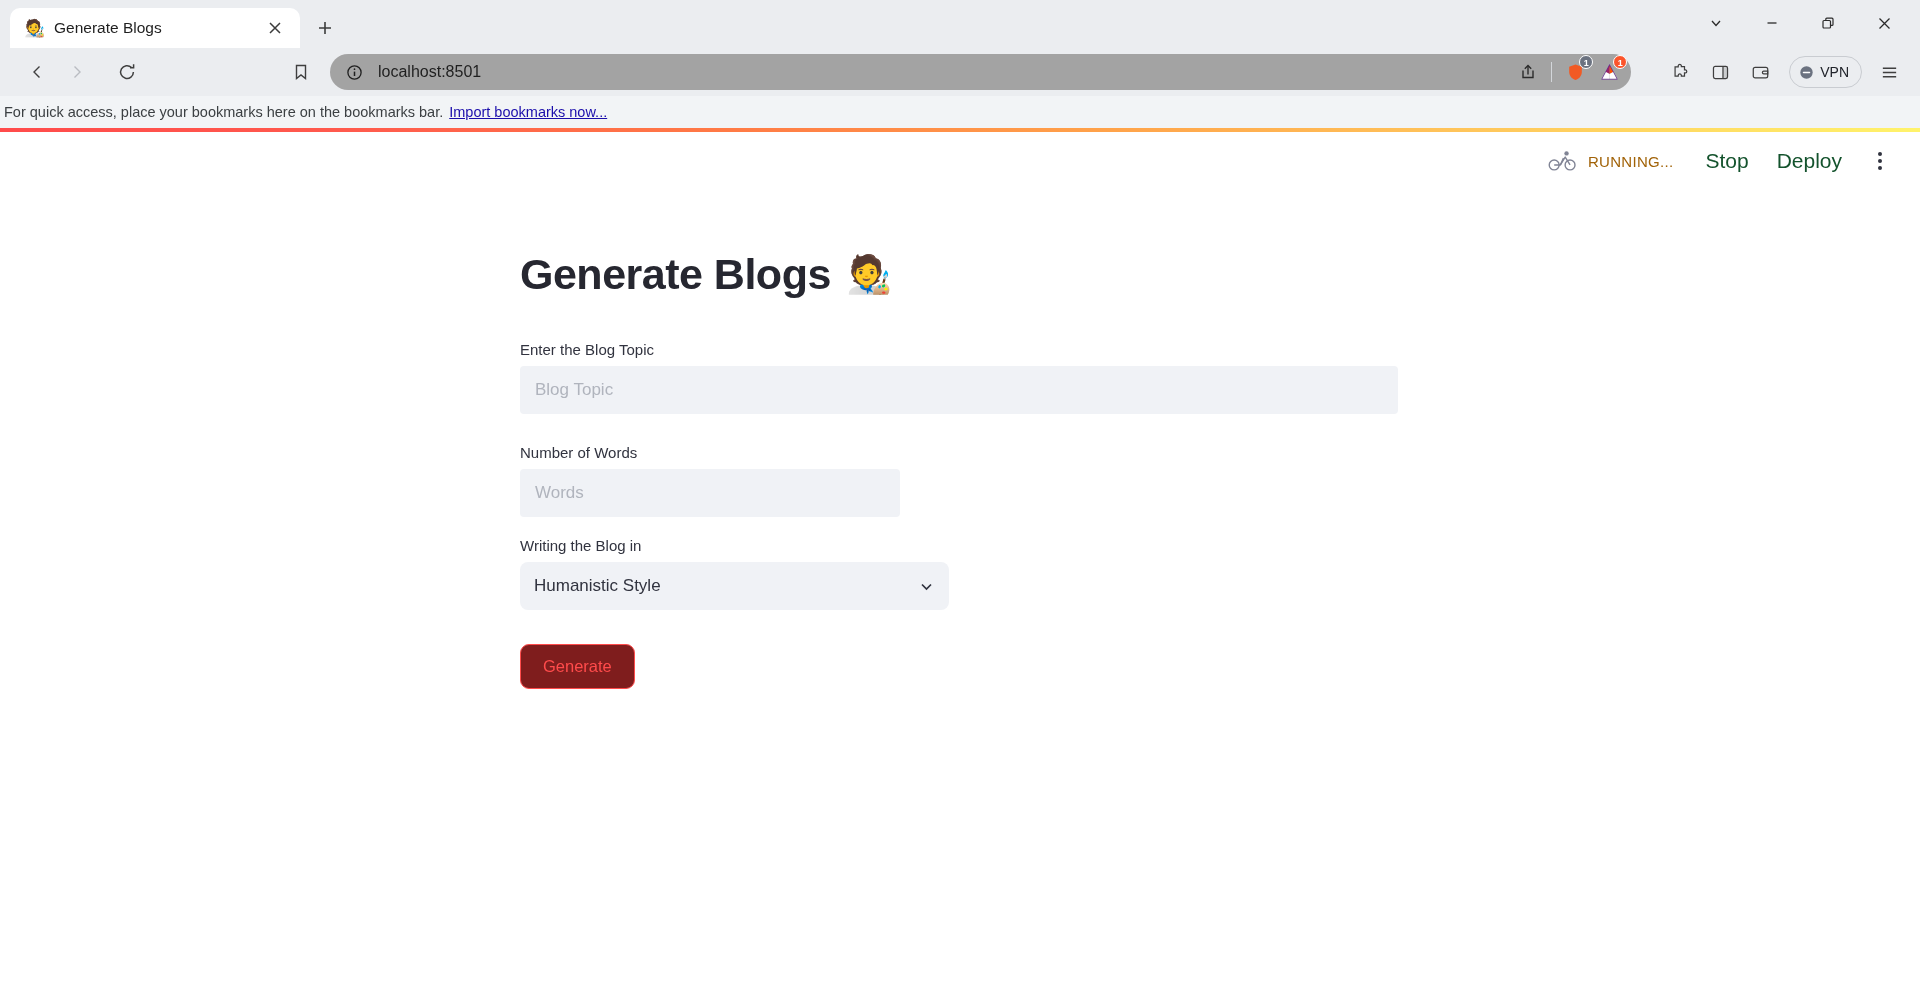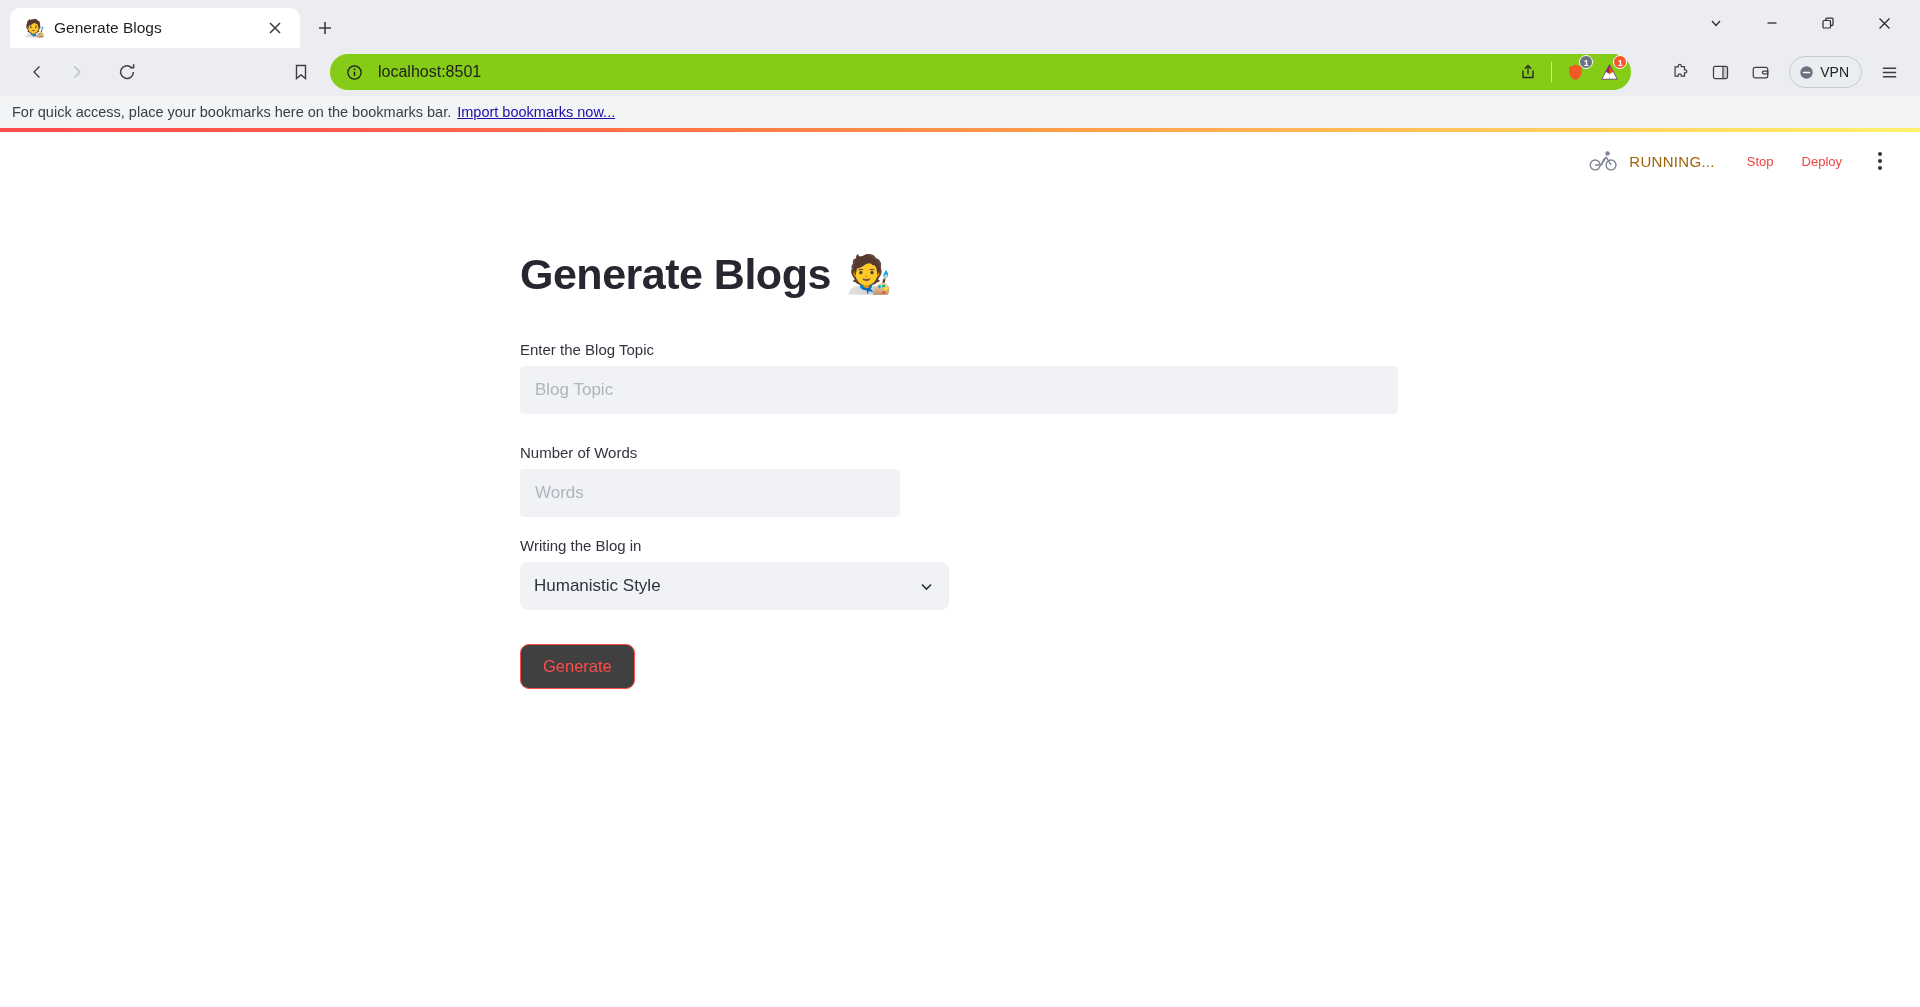--- a/index.html
+++ b/index.html
@@ -99,21 +99,21 @@
     color: #3f3f3f;
     flex: 0 0 auto;
   }
   .nav-btn.disabled { color: #b9bcc1; }
   .nav-btn.back { margin-left: 8px; }
   .nav-btn.reload { margin-left: 10px; margin-right: 4px; }
 
   .omnibox {
     flex: 1 1 auto;
     height: 36px;
-    background: #84cc16;
+    background: #a3a3a3;
     border-radius: 18px;
     display: flex;
     align-items: center;
     margin: 0 6px 0 120px;
     padding: 0 6px 0 4px;
     min-width: 0;
   }
   .omni-info {
     width: 32px; height: 32px;
     display: flex; align-items: center; justify-content: center;
@@ -189,21 +189,21 @@
     font-size: 14px;
     flex: 0 0 auto;
   }
 
   
   .bookmarksbar {
     height: 32px;
     background: #f2f4f6;
     display: flex;
     align-items: center;
-    padding-left: 12px;
+    padding-left: 4px;
     font-size: 14.5px;
     color: #3c4043;
     gap: 6px;
   }
   .bm-link {
     color: #1a0dab;
     text-decoration: underline;
   }
 
   
@@ -236,22 +236,22 @@
     align-items: center;
     gap: 10px;
     margin-right: 18px;
   }
   .st-running-text {
     font-size: 15px;
     color: #a16207;
     letter-spacing: .3px;
   }
   .st-hdr-btn {
-    font-size: 13px;
-    color: #ef4444;
+    font-size: 21px;
+    color: #14532d;
     padding: 6px 14px;
     border-radius: 6px;
   }
   .st-kebab {
     width: 36px; height: 36px;
     display: flex; flex-direction: column;
     align-items: center; justify-content: center;
     gap: 3px;
     margin-left: 6px;
   }
@@ -320,21 +320,21 @@
 
   .generate-btn {
     margin-top: 34px;
     display: inline-flex;
     align-items: center;
     justify-content: center;
     height: 45px;
     padding: 0 22px;
     border: 1px solid #ff4b4b;
     border-radius: 9px;
-    background: #404040;
+    background: #7f1d1d;
     color: #ff4b4b;
     font-size: 16.5px;
     font-family: "Liberation Sans", sans-serif;
   }
 </style>
 </head>
 <body>
 
 <div class="browser">
 

